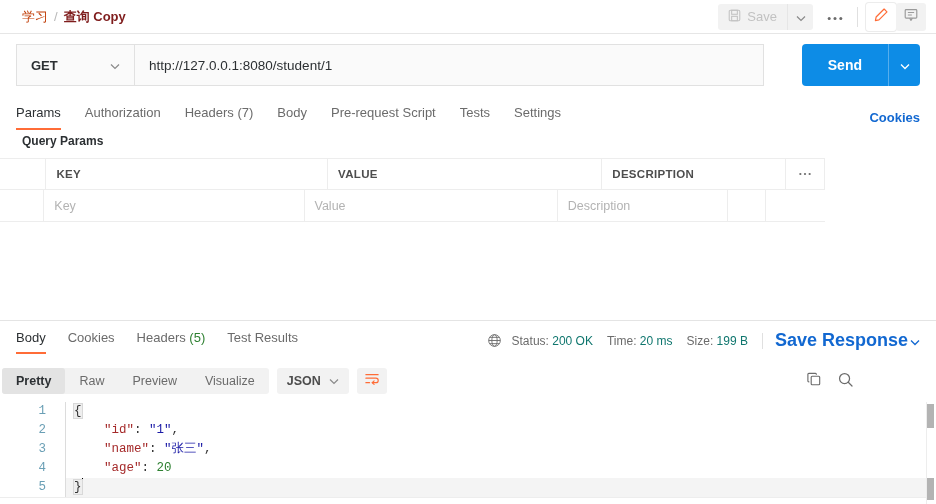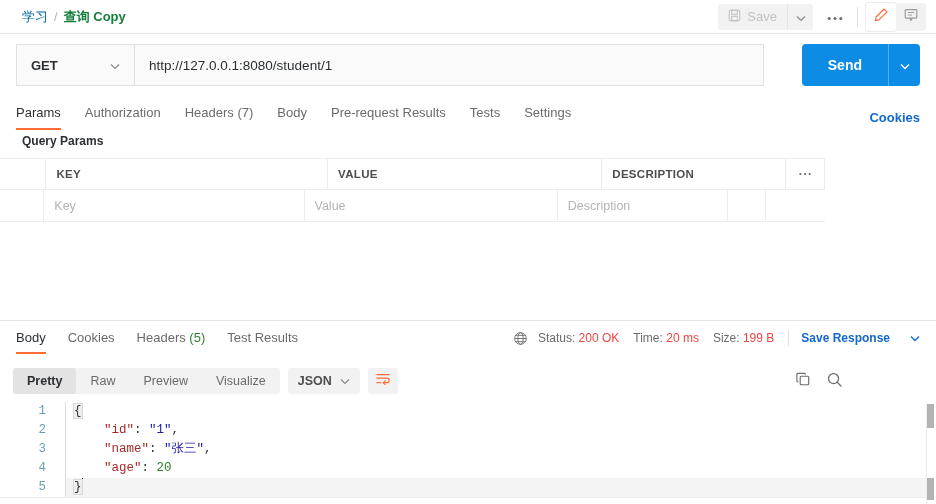--- a/index.html
+++ b/index.html
@@ -13,23 +13,23 @@
   }
   .app { position: relative; width: 936px; height: 504px; background:#fff; }
 
   
   .topbar {
     position: absolute; left:0; top:0; width:936px; height:34px;
     display:flex; align-items:center; border-bottom:1px solid #e6e6e6;
     background:#fff;
   }
   .breadcrumb { display:flex; align-items:center; padding-left:22px; gap:6px; font-size:13px; }
-  .bc-parent { color:#0369a1; }
+  .bc-parent { color:#c2410c; }
   .bc-sep { color:#b8b8b8; }
-  .bc-current { color:#15803d; font-weight:bold; }
+  .bc-current { color:#7f1d1d; font-weight:bold; }
   .top-right { margin-left:auto; display:flex; align-items:center; height:34px; padding-right:10px; gap:0; }
   .save-btn {
     display:flex; align-items:center; gap:6px;
     height:26px; padding:0 10px; font-size:13px; color:#c2c2c2;
     background:#f2f2f2; border-radius:3px 0 0 3px;
   }
   .save-caret {
     width:26px; height:26px; background:#f2f2f2; border-radius:0 3px 3px 0;
     display:flex; align-items:center; justify-content:center; margin-right:8px;
     border-left:1px solid #e6e6e6;
@@ -88,26 +88,26 @@
   
   .resp-divider { position:absolute; left:0; top:320px; width:936px; height:1px; background:#e4e4e4; }
 
   
   .resptabs { position:absolute; left:0; top:323px; width:936px; height:34px; display:flex; align-items:flex-start; padding:0 16px; }
   .resptabs .tab { margin-right:22px; padding:7px 0 9px 0; }
   .count-green { color:#2f8132; }
   .resp-meta { margin-left:auto; display:flex; align-items:center; gap:0; padding-top:7px; font-size:12px; color:#6b6b6b; }
   .globe { margin-right:10px; display:flex; align-items:center; }
   .meta-item { margin-right:14px; white-space:nowrap; }
-  .meta-val { color:#ef4444; }
+  .meta-val { color:#0f766e; }
   .meta-sep { width:1px; height:16px; background:#e0e0e0; margin-right:12px; }
-  .save-resp { color:#1268d1; font-weight:bold; font-size:12px; display:flex; align-items:center; gap:20px; }
-
-  
-  .resp-toolbar { position:absolute; left:0; top:360px; width:856px; height:42px; display:flex; align-items:center; padding:0 13px; }
+  .save-resp { color:#1268d1; font-weight:bold; font-size:18px; display:flex; align-items:center; gap:2px; }
+
+  
+  .resp-toolbar { position:absolute; left:0; top:360px; width:856px; height:42px; display:flex; align-items:center; padding:0 2px; }
   .seg { display:flex; background:#f2f2f2; border-radius:3px; height:26px; align-items:center; }
   .seg-item { font-size:12.5px; color:#6b6b6b; padding:0 14px; height:26px; display:flex; align-items:center; border-radius:3px; }
   .seg-item.active { background:#e3e3e3; color:#2c3033; font-weight:bold; }
   .fmt-select {
     margin-left:8px; height:26px; background:#f2f2f2; border-radius:3px;
     display:flex; align-items:center; gap:8px; padding:0 10px; font-size:12.5px; color:#4d4d4d; font-weight:bold;
   }
   .wrap-btn {
     margin-left:8px; width:30px; height:26px; background:#f2f2f2; border-radius:3px;
     display:flex; align-items:center; justify-content:center;
@@ -216,21 +216,21 @@
         </span>
       </div>
     </div>
   </div>
 
   <div class="reqtabs">
     <div class="tab active">Params</div>
     <div class="tab">Authorization</div>
     <div class="tab">Headers (7)</div>
     <div class="tab">Body</div>
-    <div class="tab">Pre-request Results</div>
+    <div class="tab">Pre-request Script</div>
     <div class="tab">Tests</div>
     <div class="tab">Settings</div>
     <div class="cookies-link">Cookies</div>
   </div>
 
   <div class="qp-label">Query Params</div>
 
   <div class="table">
     <div class="trow thead">
       <div class="tcell check"></div>

